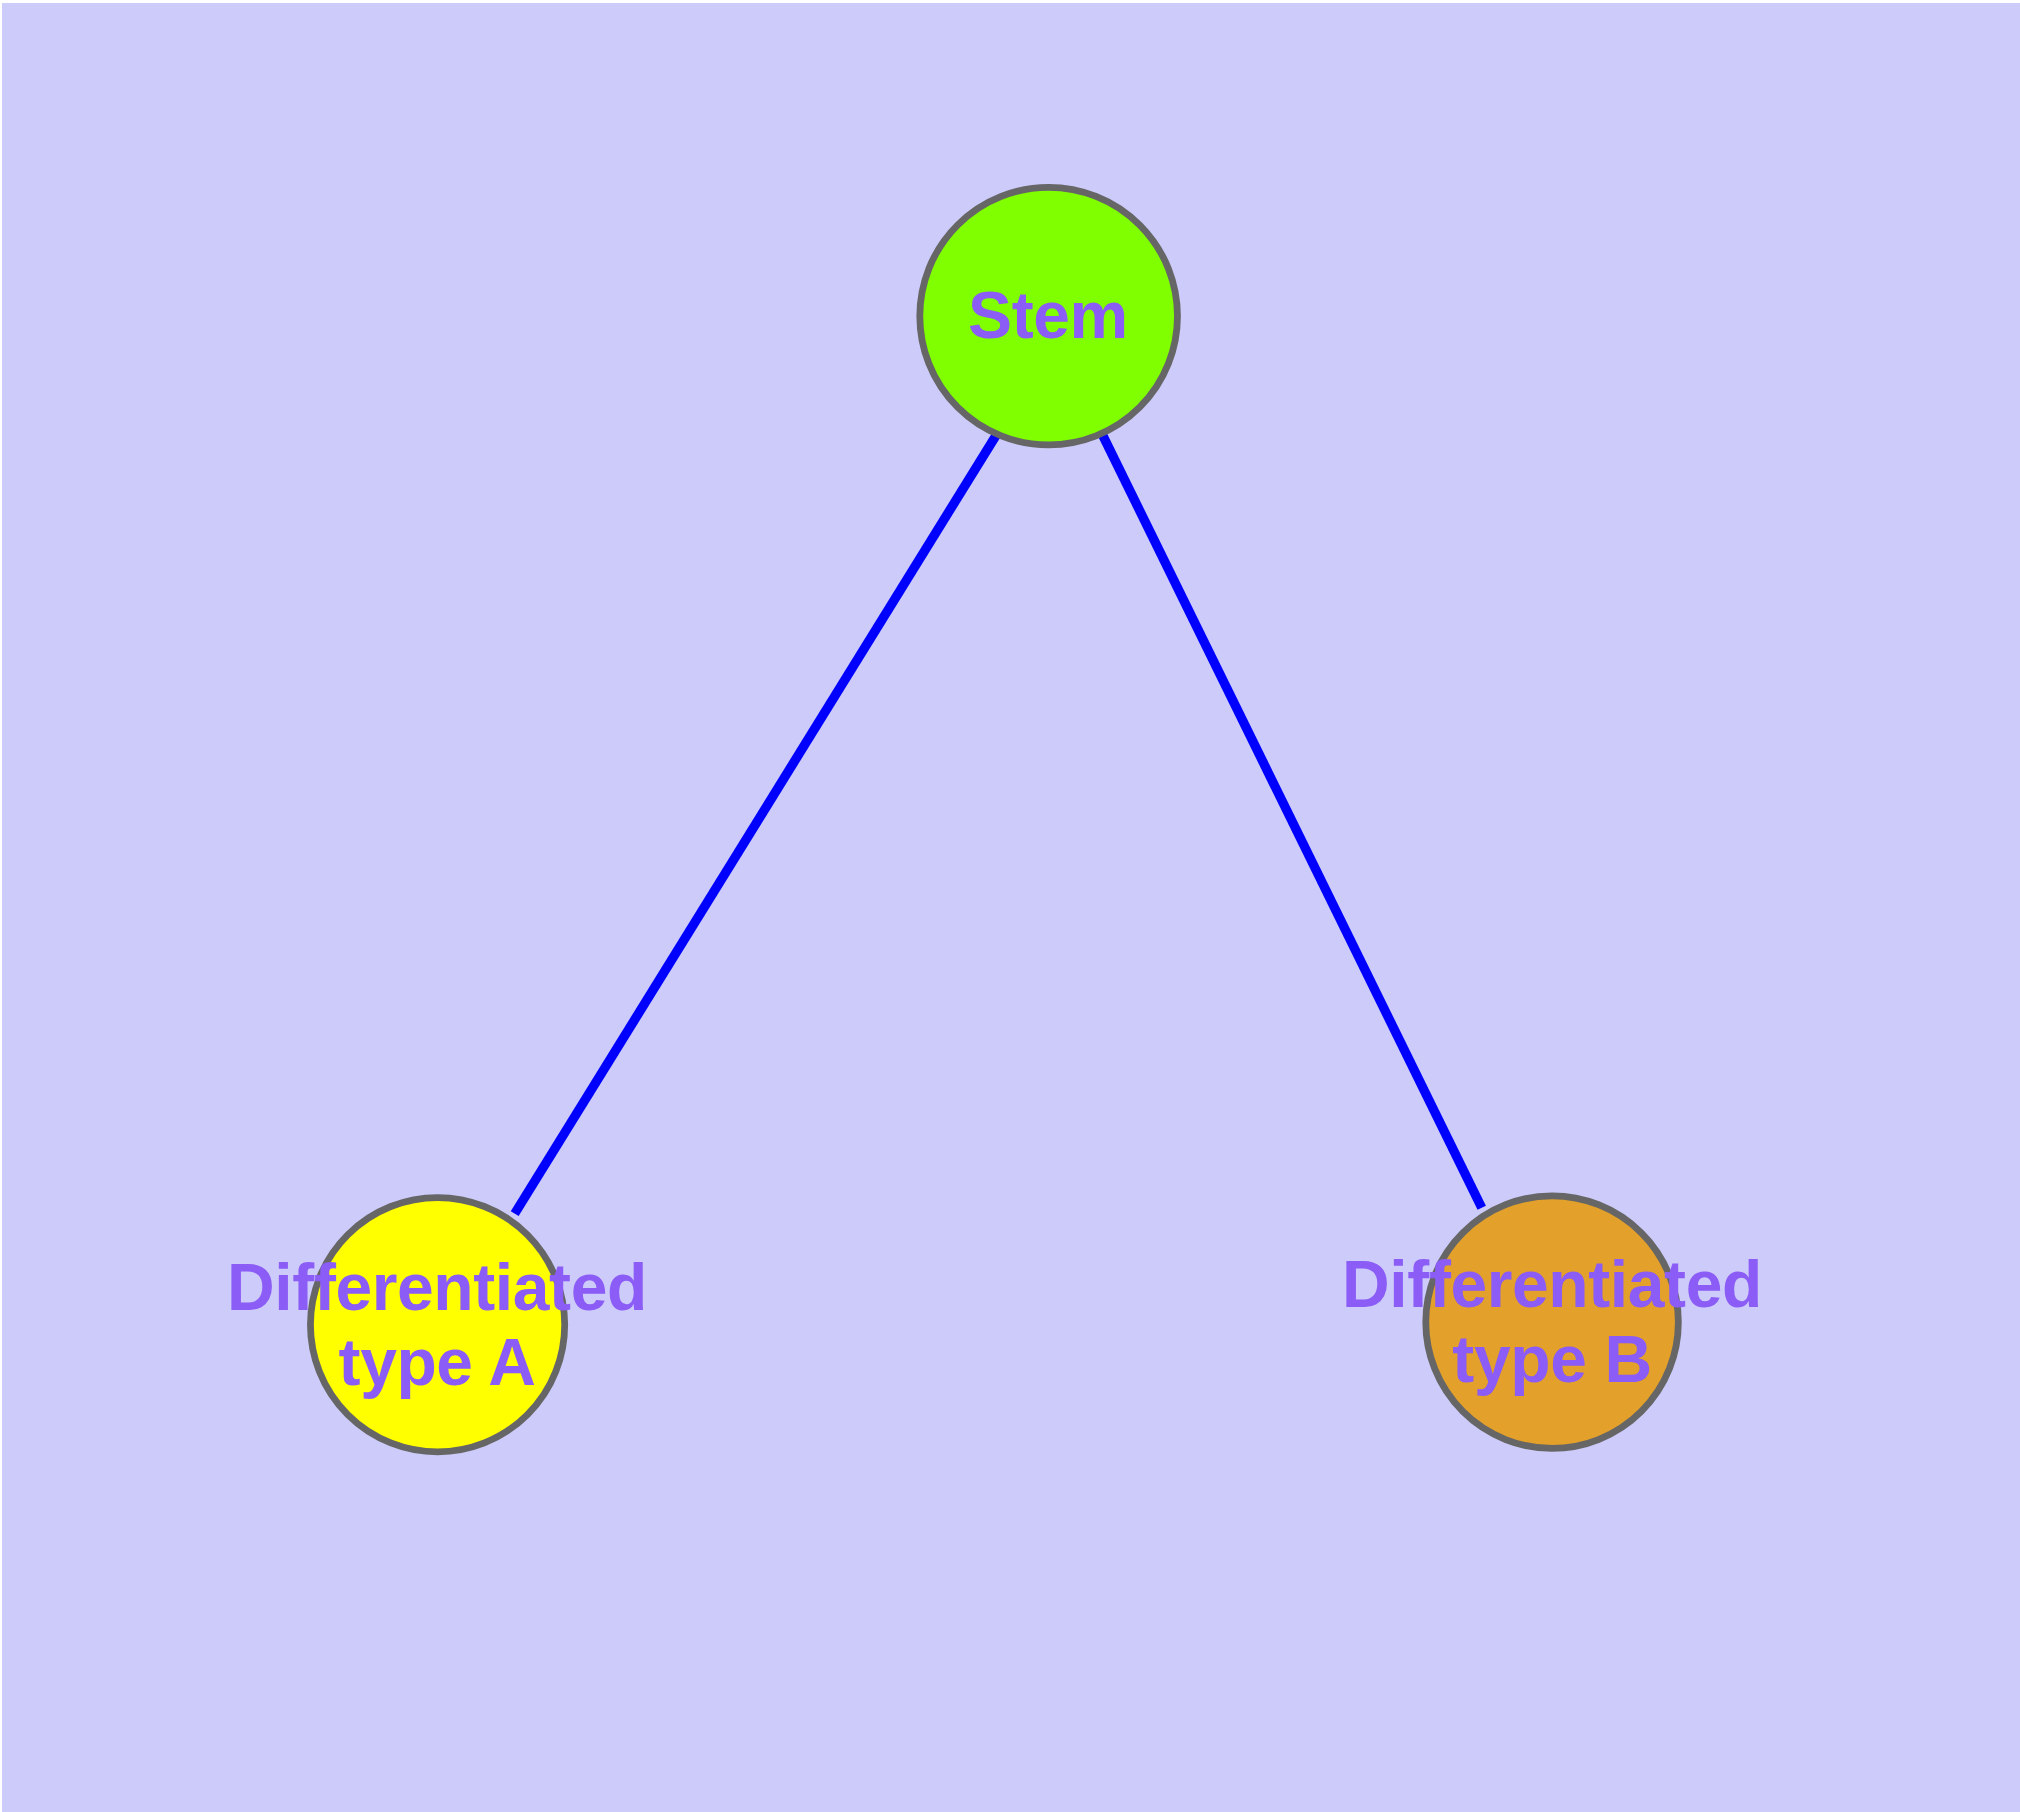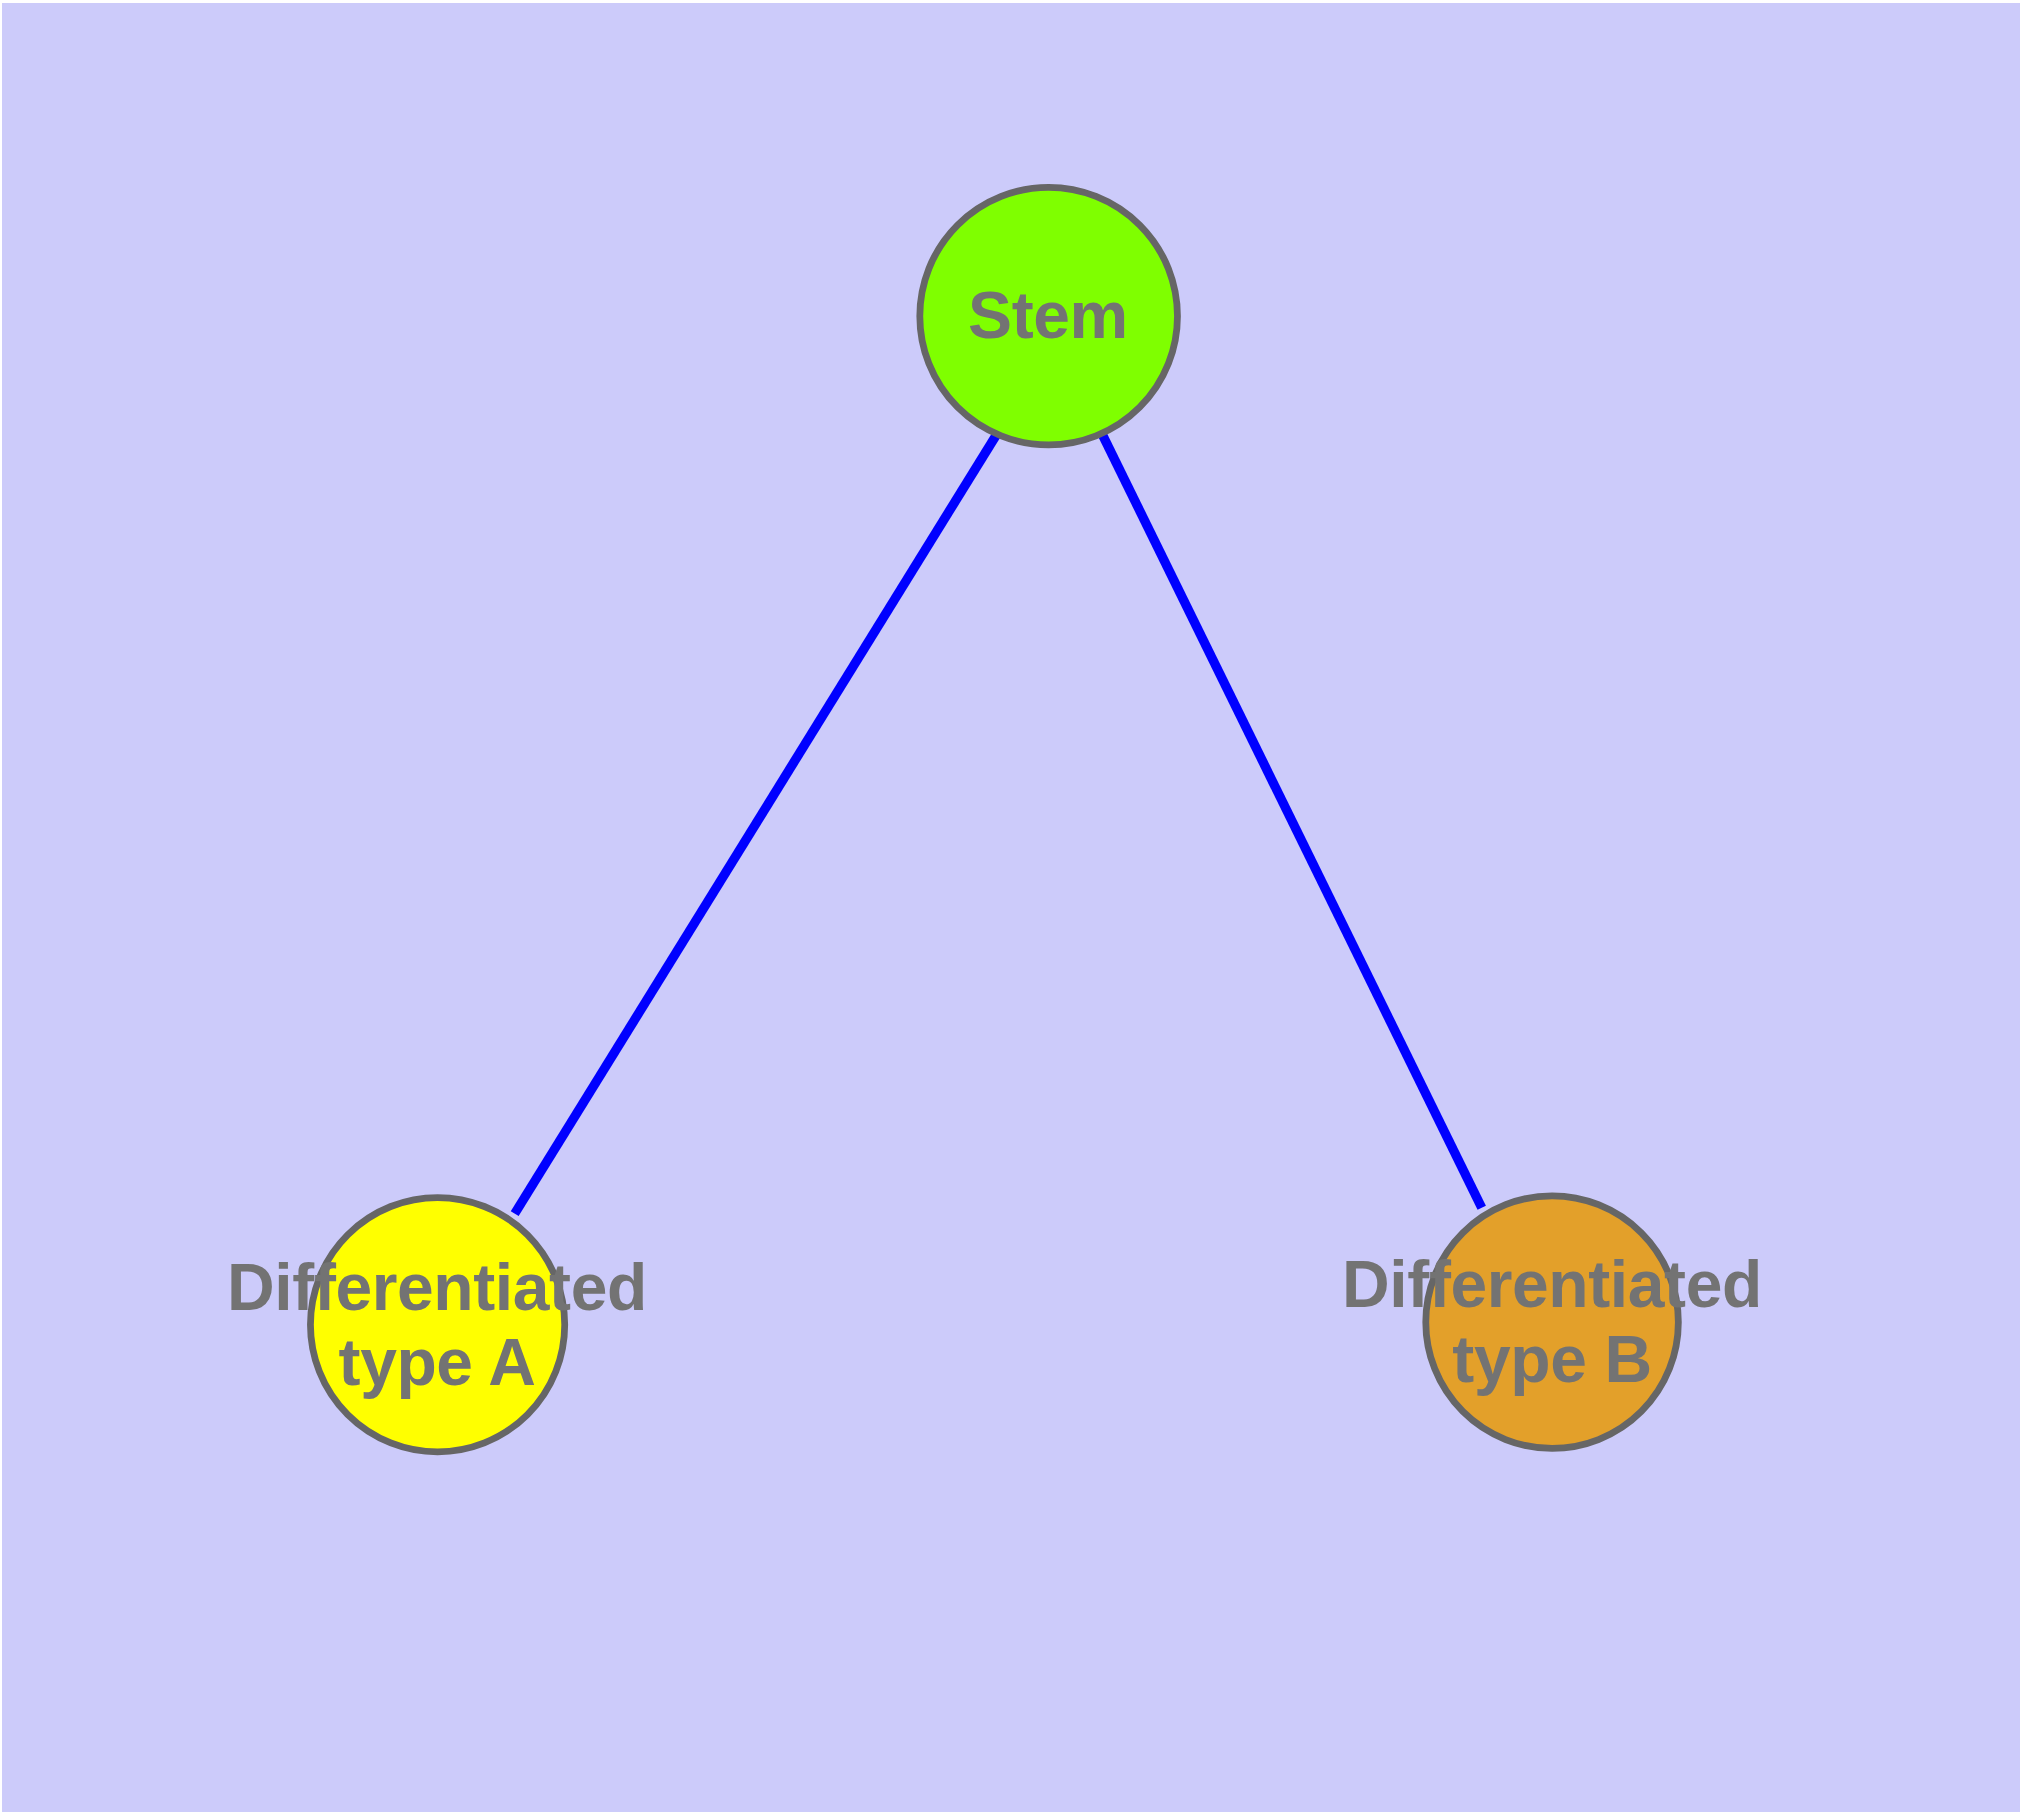--- a/index.html
+++ b/index.html
@@ -30,21 +30,21 @@
     top: 0;
     width: 2021px;
     height: 1812px;
     overflow: visible;
   }
   .node-label {
     position: absolute;
     transform: translate(-50%, -50%);
     text-align: center;
     white-space: pre;
-    color: #737373;
+    color: #8b5cf6;
     font-weight: bold;
     font-family: "Liberation Sans", "DejaVu Sans", sans-serif;
     line-height: 1.14;
     letter-spacing: -0.4px;
     pointer-events: none;
   }
 </style>
 </head>
 <body>
 

